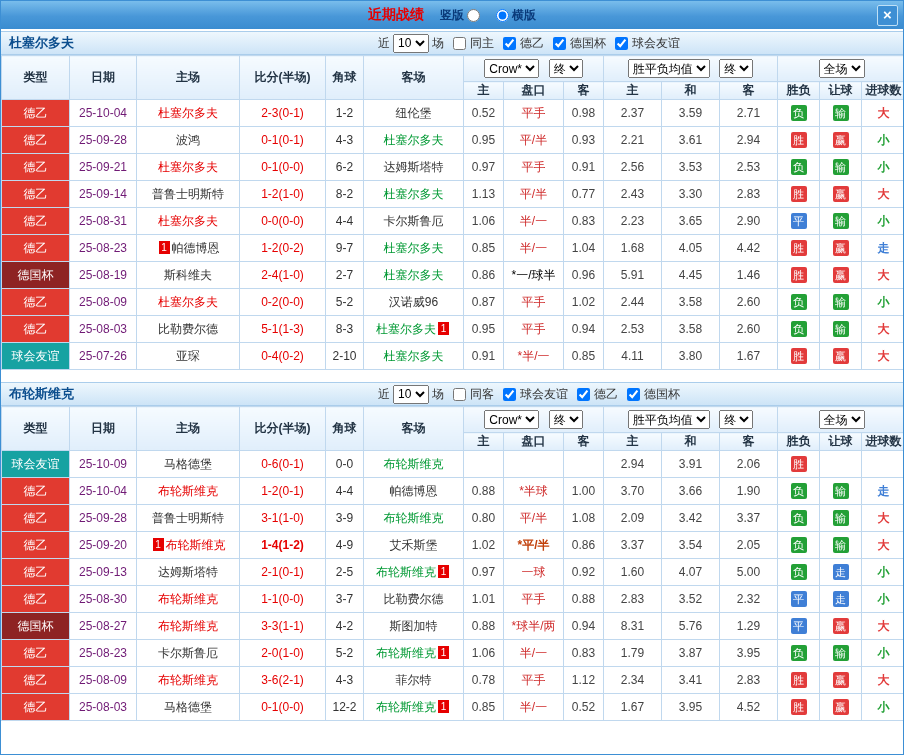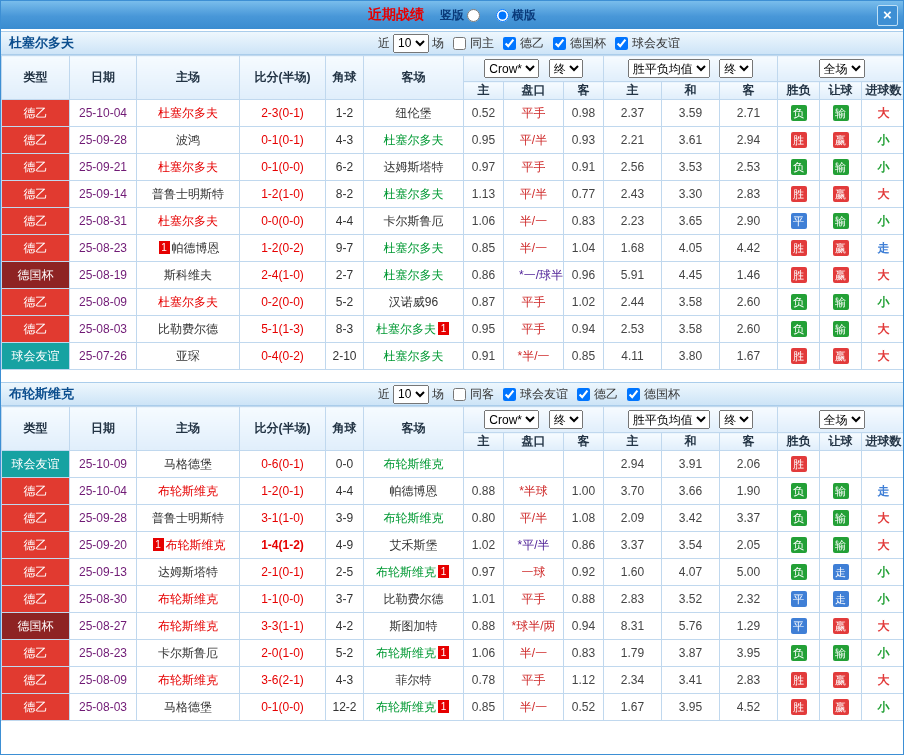--- a/index.html
+++ b/index.html
@@ -236,21 +236,21 @@
     <td class="td-goals" style="color: rgb(63, 127, 214); font-weight: bold;">走</td>
   </tr>
           <tr>
     <td class="td-type" style="background: rgb(142, 35, 35);">德国杯</td>
     <td class="td-date">25-08-19</td>
     <td class="td-team"><span class="team-n">斯科维夫</span></td>
     <td class="td-score" style="color: rgb(230, 0, 0);">2-4(1-0)</td>
     <td class="td-corner">2-7</td>
     <td class="td-team"><span class="team-n" style="color: rgb(0, 153, 51);">杜塞尔多夫</span></td>
     <td class="td-num">0.86</td>
-    <td class="td-line" style="color: #4c1d95; text-align: right;">*一/球半</td>
+    <td class="td-line" style="color: #000000;">*一/球半</td>
     <td class="td-num">0.96</td>
     <td class="td-num">5.91</td>
     <td class="td-num">4.45</td>
     <td class="td-num">1.46</td>
     <td><span class="bdg" style="background: rgb(226, 59, 59);">胜</span></td>
     <td><span class="bdg" style="background: rgb(226, 59, 59);">赢</span></td>
     <td class="td-goals" style="color: rgb(226, 59, 59); font-weight: bold;">大</td>
   </tr>
           <tr>
     <td class="td-type" style="background: rgb(225, 58, 48);">德乙</td>
@@ -429,21 +429,21 @@
     <td class="td-goals" style="color: rgb(226, 59, 59); font-weight: bold;">大</td>
   </tr>
           <tr>
     <td class="td-type" style="background: rgb(225, 58, 48);">德乙</td>
     <td class="td-date">25-09-20</td>
     <td class="td-team"><i class="rc">1</i><span class="team-n" style="color: rgb(230, 0, 0);">布轮斯维克</span></td>
     <td class="td-score" style="color: rgb(230, 0, 0); font-weight: bold;">1-4(1-2)</td>
     <td class="td-corner">4-9</td>
     <td class="td-team"><span class="team-n">艾禾斯堡</span></td>
     <td class="td-num">1.02</td>
-    <td class="td-line" style="color: #4c1d95;">*平/半</td>
+    <td class="td-line" style="color: #c2410c; font-weight: bold;">*平/半</td>
     <td class="td-num">0.86</td>
     <td class="td-num">3.37</td>
     <td class="td-num">3.54</td>
     <td class="td-num">2.05</td>
     <td><span class="bdg" style="background: rgb(35, 160, 54);">负</span></td>
     <td><span class="bdg" style="background: rgb(35, 160, 54);">输</span></td>
     <td class="td-goals" style="color: rgb(226, 59, 59); font-weight: bold;">大</td>
   </tr>
           <tr>
     <td class="td-type" style="background: rgb(225, 58, 48);">德乙</td>

